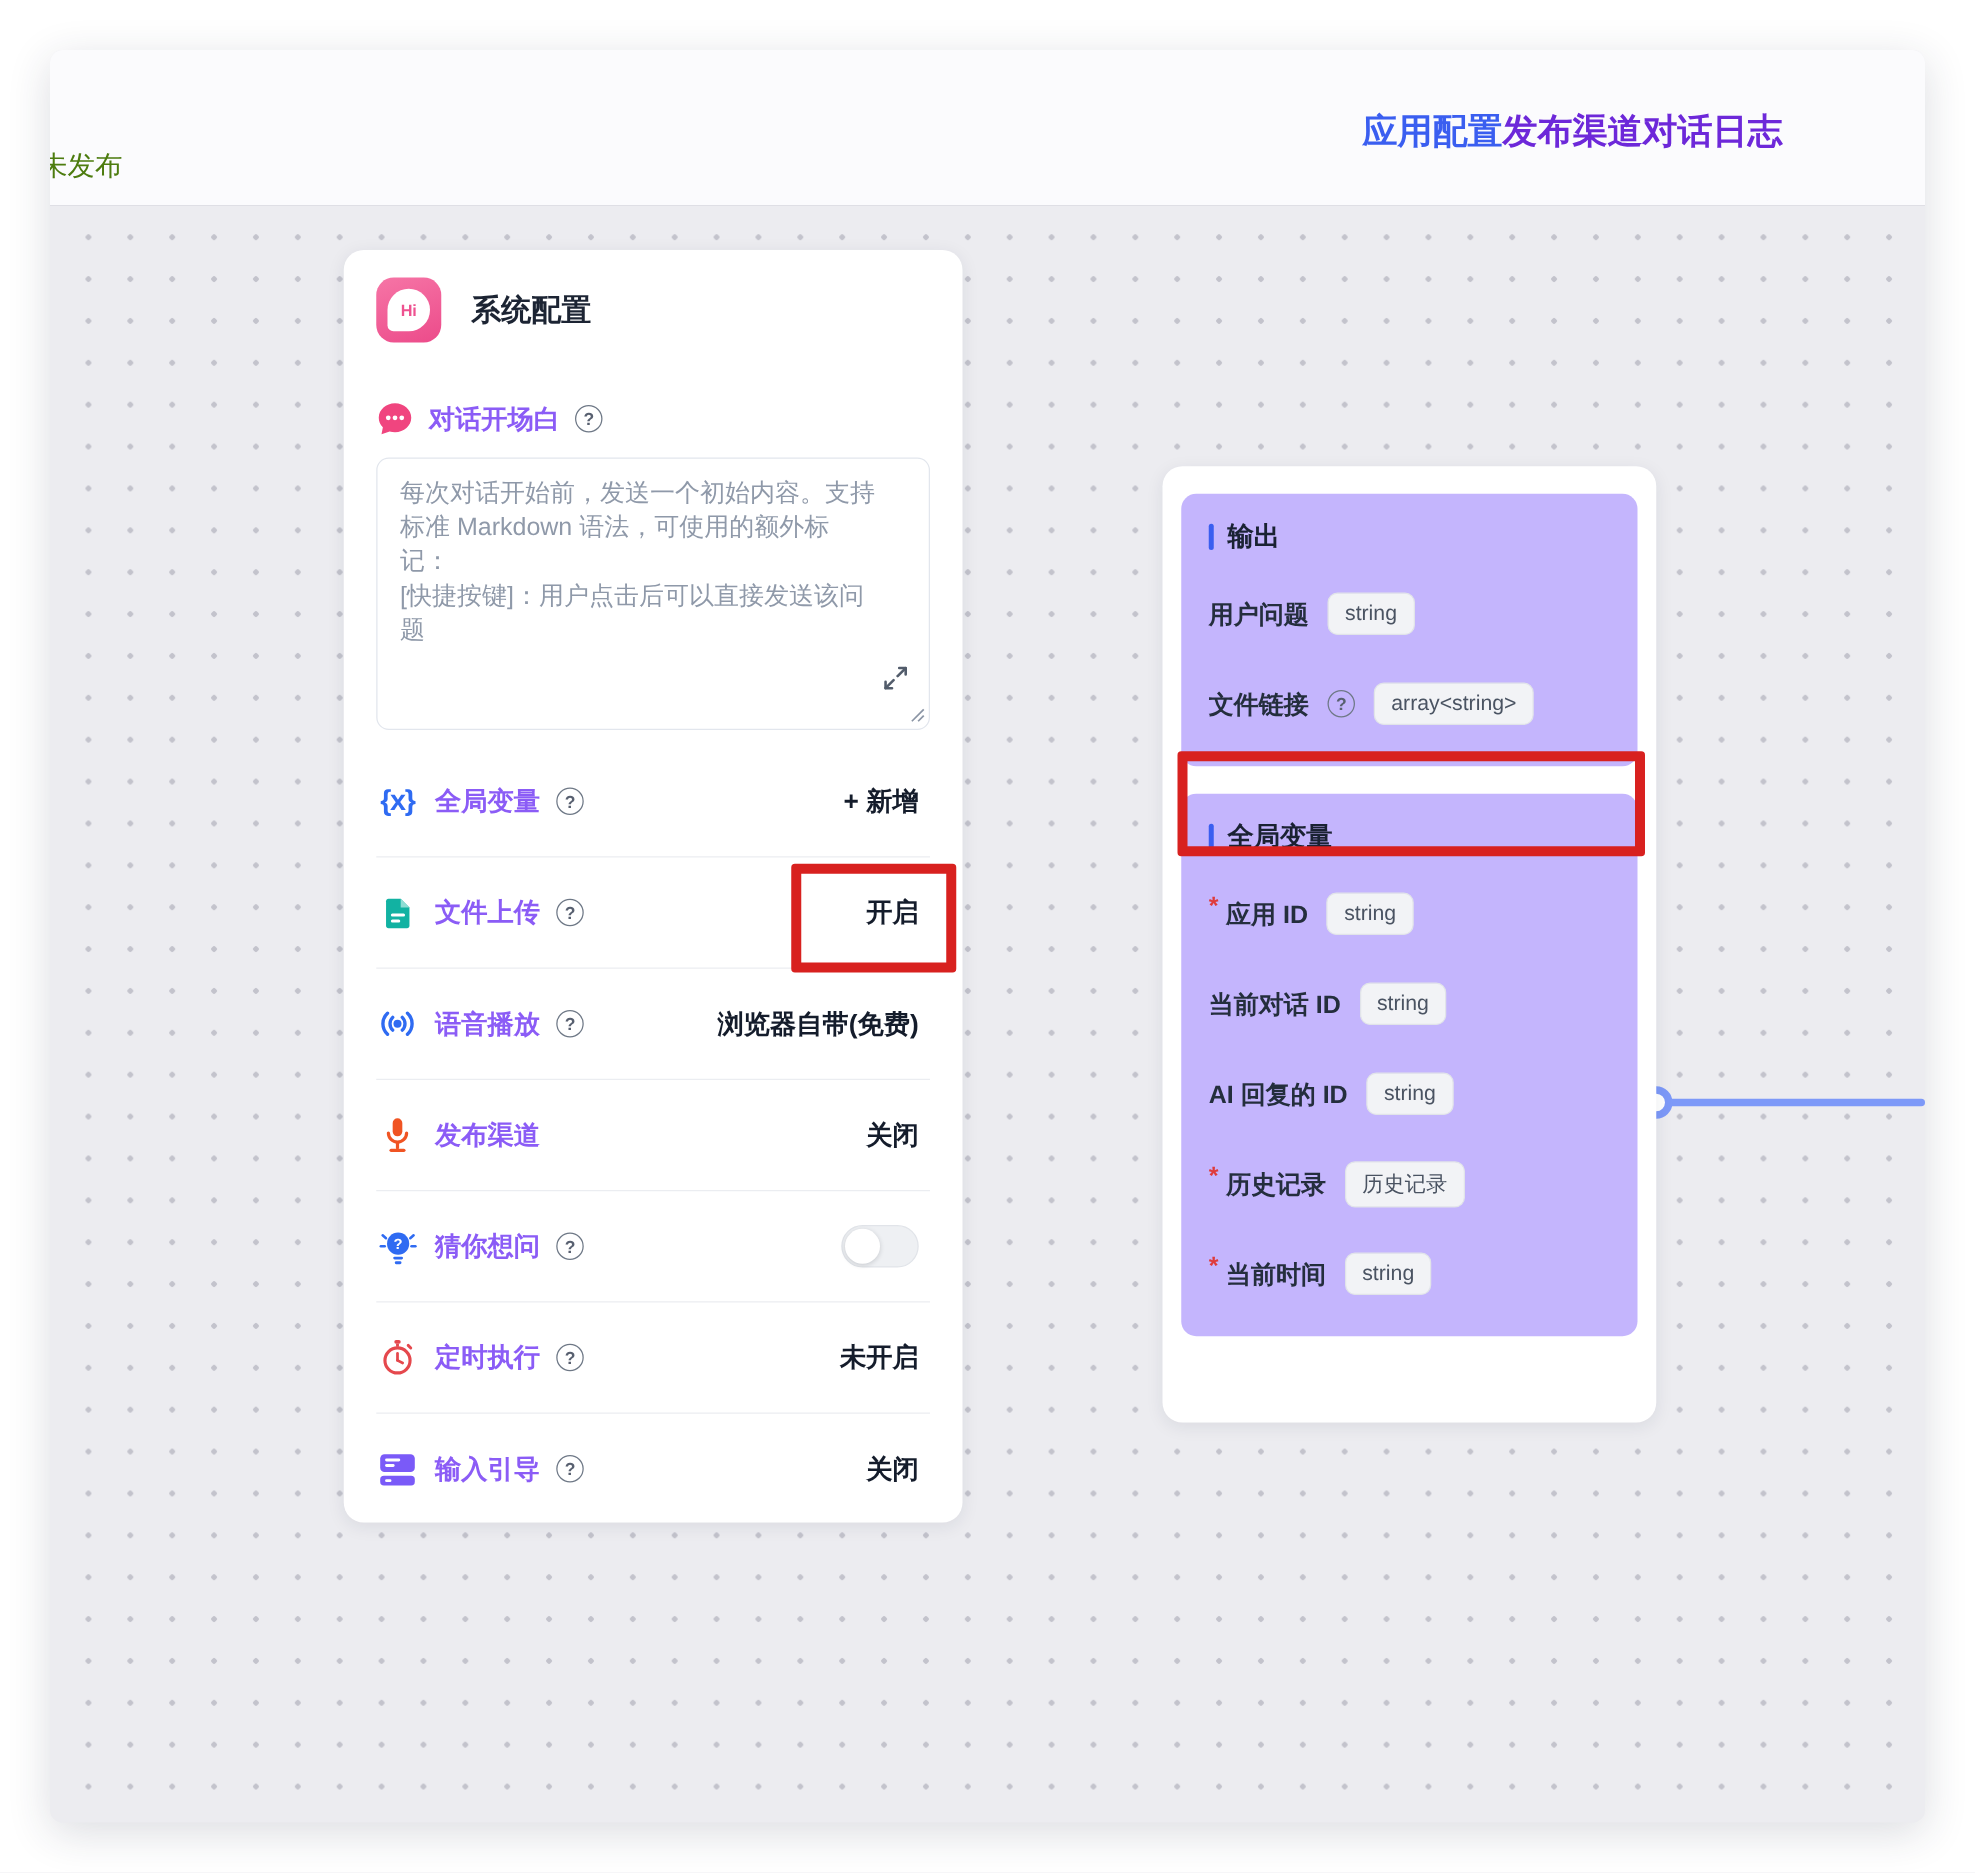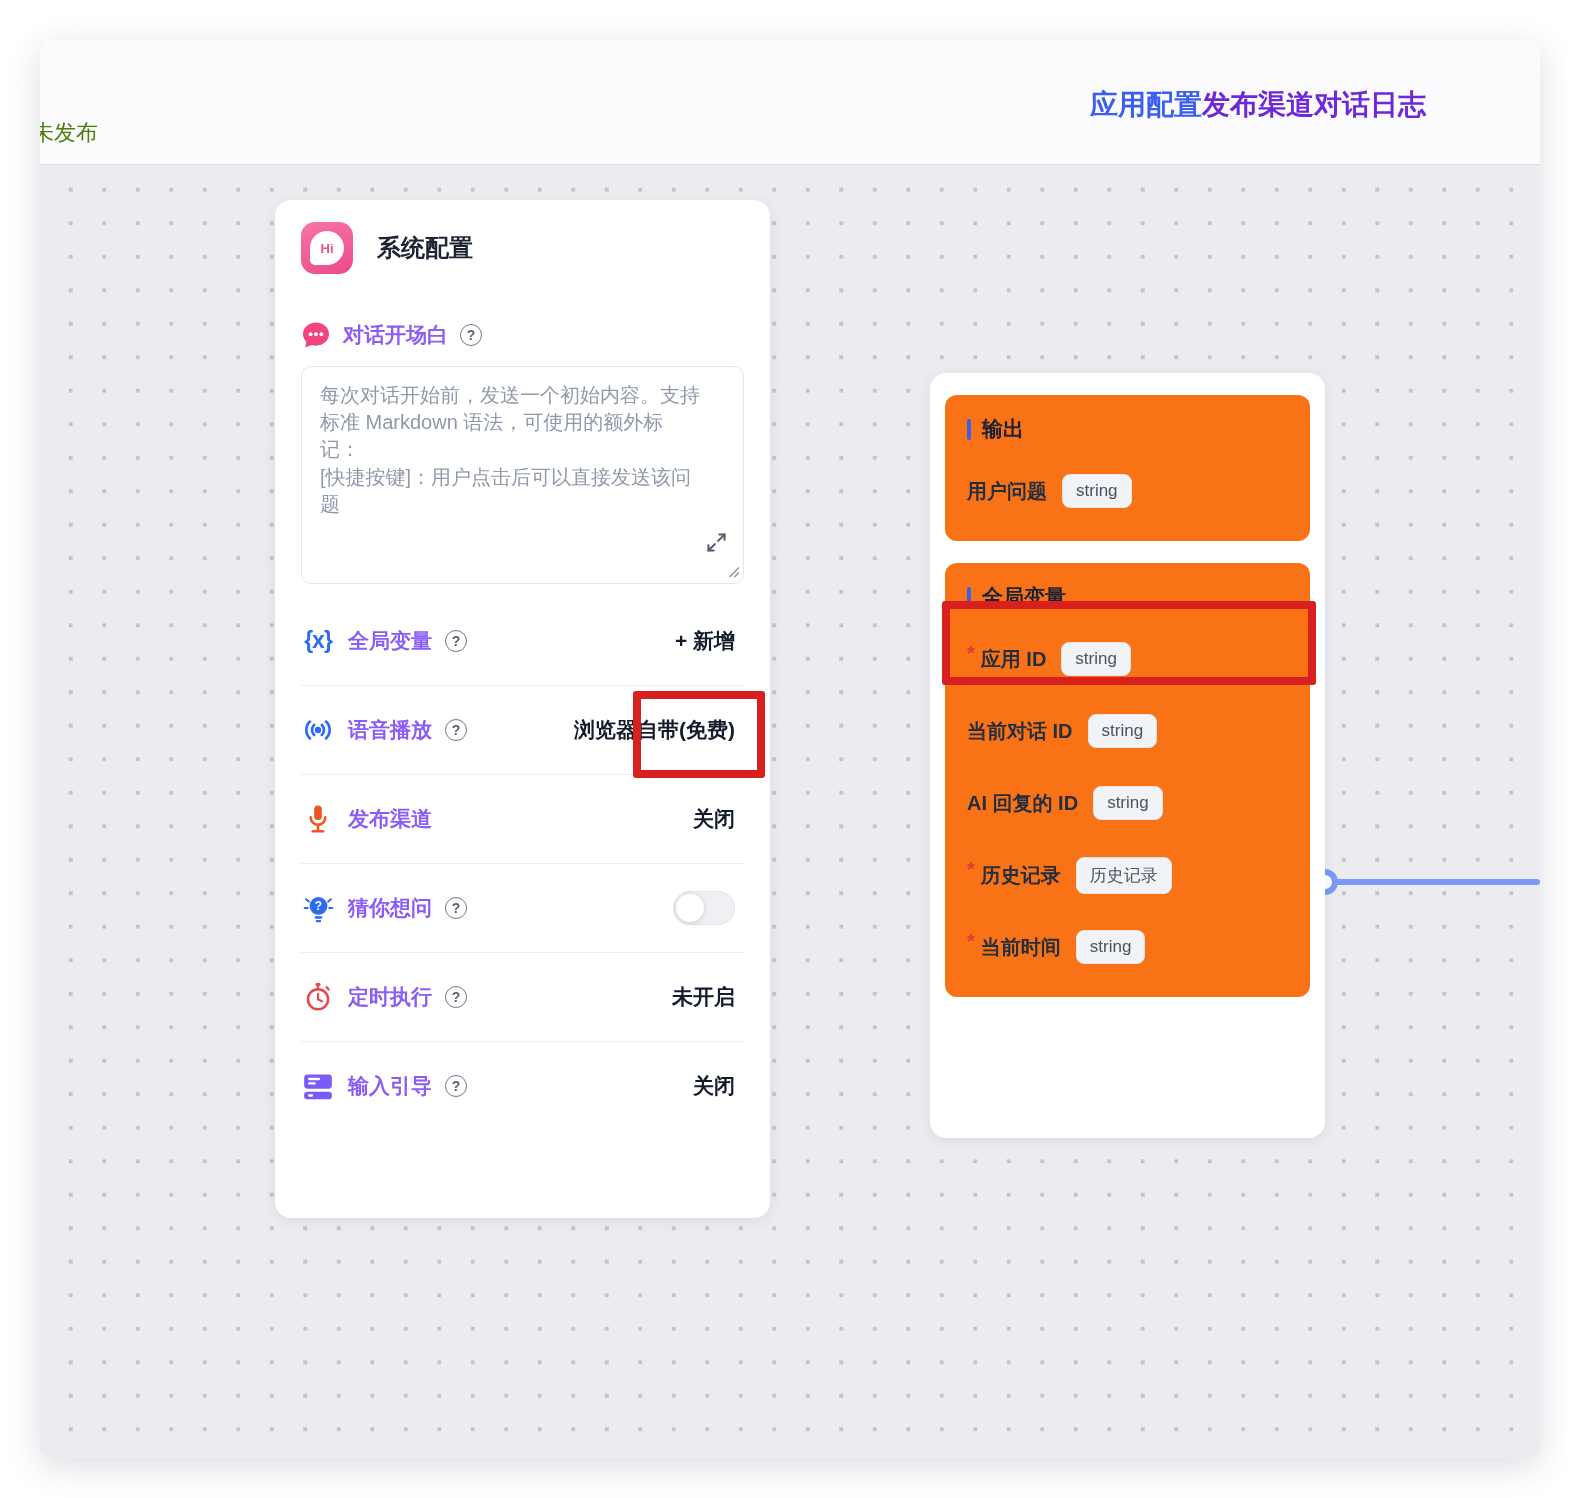--- a/index.html
+++ b/index.html
@@ -134,21 +134,21 @@
     width:48px; height:48px; border-radius:12px;
     background:linear-gradient(160deg,#5d7bf7 0%, #4463ef 100%);
     display:flex; align-items:center; justify-content:center; flex:0 0 auto;
   }
   .flow-app-icon .inner {
     border:2.5px solid #fff; border-radius:7px; padding:3px 5px 4px;
     color:#fff; font-size:14px; font-weight:700; line-height:1; letter-spacing:1px;
   }
   .flow-app-icon .inner::before { content:"I.."; }
 
-  .panel { background:#f97316; border-radius:12px; padding:20px 22px 14px; }
+  .panel { background:#c4b5fd; border-radius:12px; padding:20px 22px 14px; }
   .panel + .panel { margin-top:22px; }
   .sec-header { display:flex; align-items:center; gap:11px; height:28px; margin-bottom:12px; }
   .sec-bar { width:4px; height:21px; background:#3a5ef0; border-radius:2px; }
   .sec-title { font-size:21px; font-weight:700; color:#1a2233; }
 
   .frow { height:72px; display:flex; align-items:center; gap:15px; position:relative; }
   .flabel { font-size:20px; font-weight:600; color:#242e3d; white-space:nowrap; }
   .star { color:#df3b3b; font-size:20px; font-weight:700; position:relative; top:-6px; margin-right:-9px; }
   .star::before { content:"*"; }
   .badge {
@@ -227,20 +227,34 @@
       <div class="srow">
         <span class="icon-box">
             <span class="braces-icon"></span>
           </span>
         <span class="row-label">全局变量</span>
         <span class="help-icon"></span>
         <span class="spacer"></span>
         <span class="value">+ 新增</span>
       </div>
 
+      <div class="srow">
+        <span class="icon-box">
+          <svg width="29" height="29" viewBox="0 0 24 24">
+            <path d="M5.6 2.5h8.1l5.8 5.8v12.1c0 .9-.7 1.6-1.6 1.6H5.6c-.9 0-1.6-.7-1.6-1.6V4.1c0-.9.7-1.6 1.6-1.6z" fill="#12b2a2"></path>
+            <path d="M13.7 2.5l5.8 5.8h-5.8z" fill="#8eddd4"></path>
+            <rect x="7.2" y="12.2" width="9.4" height="2" rx="1" fill="#fff"></rect>
+            <rect x="7.2" y="16.2" width="6.2" height="2" rx="1" fill="#fff"></rect>
+          </svg>
+        </span>
+        <span class="row-label">文件上传</span>
+        <span class="help-icon"></span>
+        <span class="spacer"></span>
+        <span class="value">开启</span>
+      </div>
 
       <div class="srow">
         <span class="icon-box">
           <svg width="34" height="28" viewBox="0 0 32 27" fill="none" stroke="#2f6bf2" stroke-width="2.6" stroke-linecap="round">
             <circle cx="16" cy="13.5" r="3.1" fill="#2f6bf2" stroke="none"></circle>
             <path d="M12.3 8.6 A6.8 6.8 0 0 0 12.3 18.4"></path>
             <path d="M8.3 5.4 A11 11 0 0 0 8.3 21.6"></path>
             <path d="M19.7 8.6 A6.8 6.8 0 0 1 19.7 18.4"></path>
             <path d="M23.7 5.4 A11 11 0 0 1 23.7 21.6"></path>
           </svg>
@@ -331,20 +345,25 @@
 
     <div class="panel">
       <div class="sec-header">
         <span class="sec-bar"></span>
         <span class="sec-title">输出</span>
       </div>
       <div class="frow">
         <span class="flabel">用户问题</span>
         <span class="badge">string</span>
       </div>
+      <div class="frow">
+        <span class="flabel">文件链接</span>
+        <span class="help-icon"></span>
+        <span class="badge">array&lt;string&gt;</span>
+      </div>
     </div>
 
     <div class="panel">
       <div class="sec-header">
         <span class="sec-bar"></span>
         <span class="sec-title">全局变量</span>
       </div>
       <div class="frow">
         <span class="star"></span>
         <span class="flabel">应用 ID</span>

